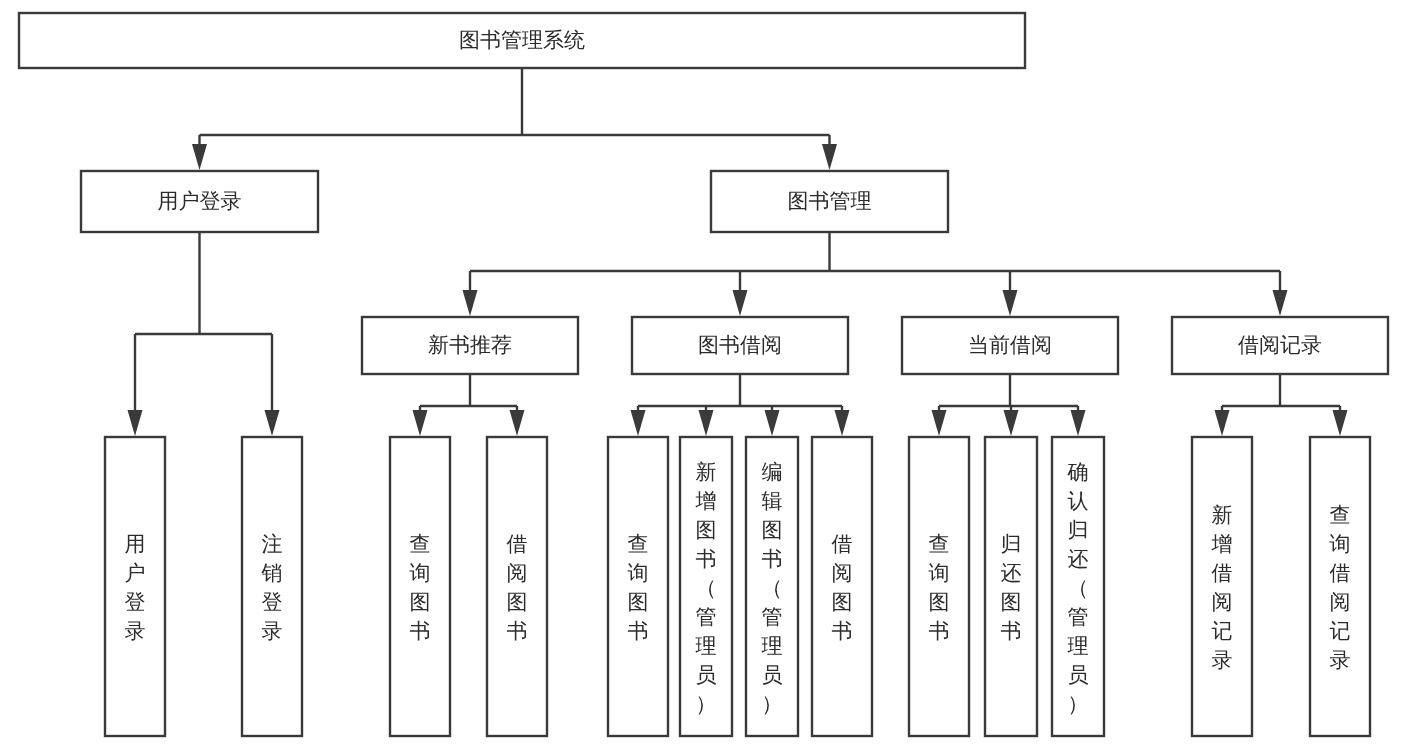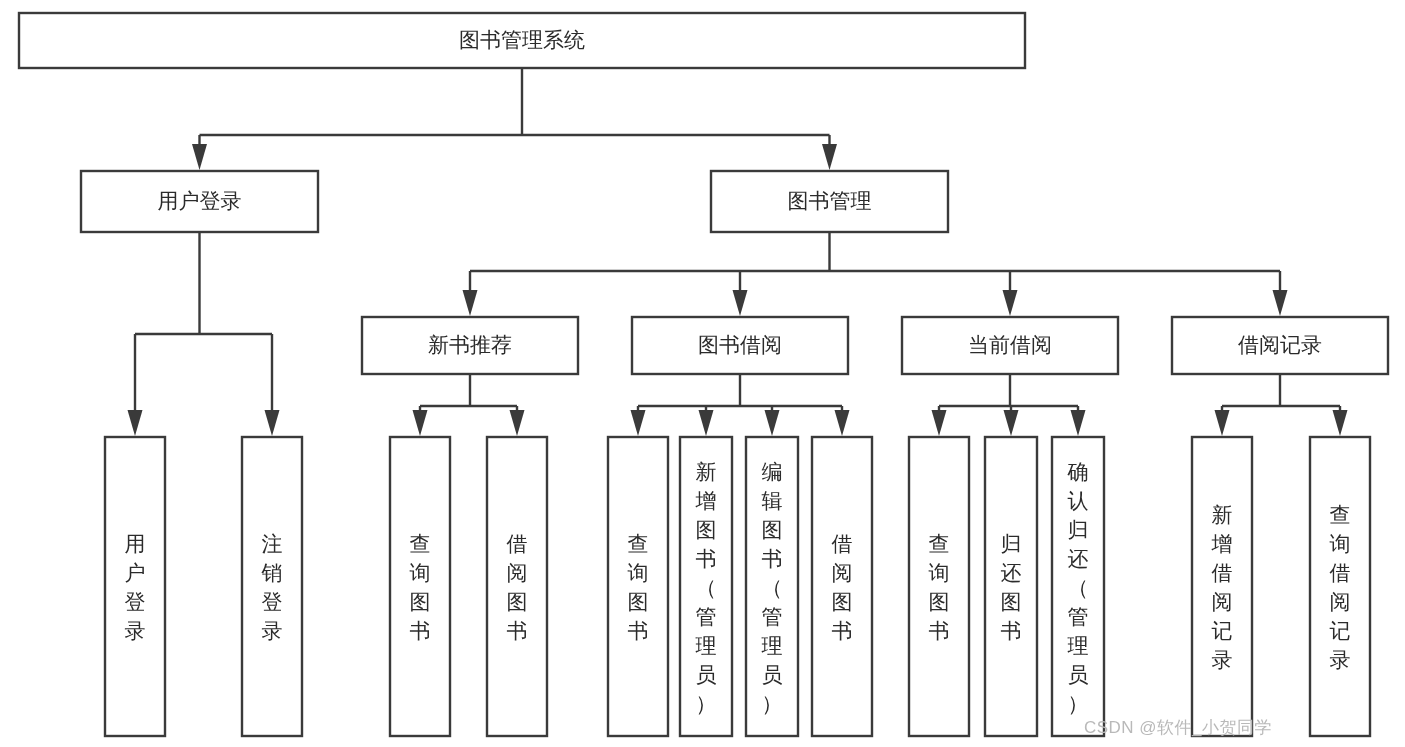--- a/index.html
+++ b/index.html
@@ -216,14 +216,13 @@
         <g>
           <rect class="node-rect" x="1192" y="437" width="60" height="299"></rect>
           <text class="node-label-vertical" x="1222" y="522.12"><tspan x="1222" dy="0">新</tspan><tspan x="1222" dy="29">增</tspan><tspan x="1222" dy="29">借</tspan><tspan x="1222" dy="29">阅</tspan><tspan x="1222" dy="29">记</tspan><tspan x="1222" dy="29">录</tspan></text>
         </g>
         <g>
           <rect class="node-rect" x="1310" y="437" width="60" height="299"></rect>
           <text class="node-label-vertical" x="1340" y="522.12"><tspan x="1340" dy="0">查</tspan><tspan x="1340" dy="29">询</tspan><tspan x="1340" dy="29">借</tspan><tspan x="1340" dy="29">阅</tspan><tspan x="1340" dy="29">记</tspan><tspan x="1340" dy="29">录</tspan></text>
         </g>
       </g>
   </svg>
-  <div class="watermark">CSDN @软件_小贺同学</div>
 </div>
 
 </body></html>

